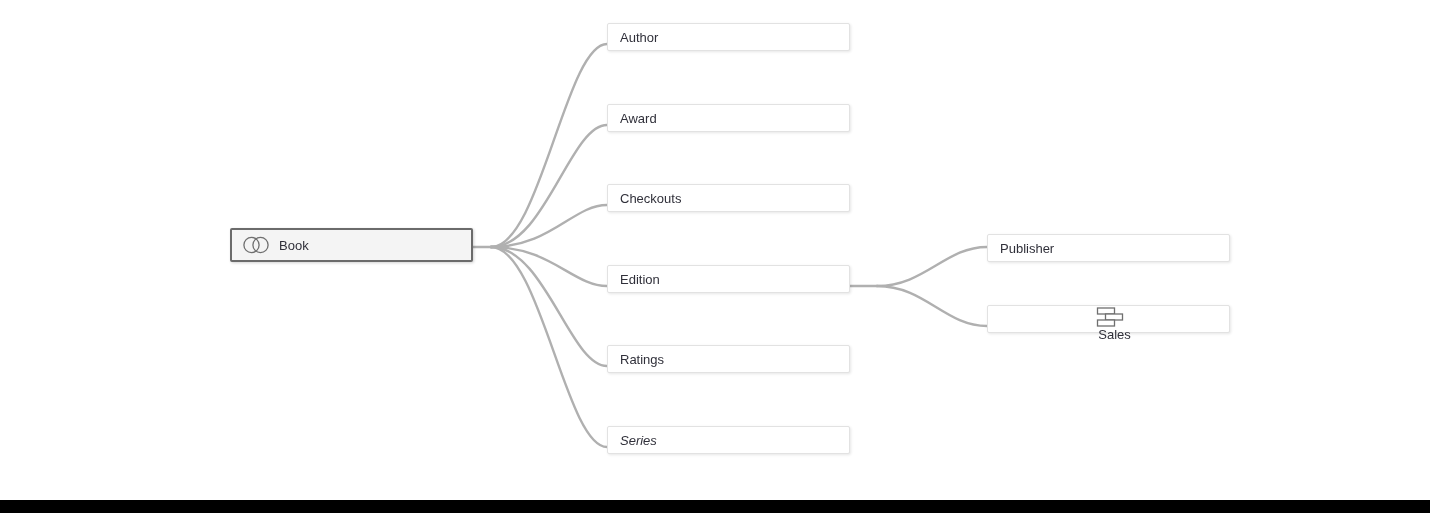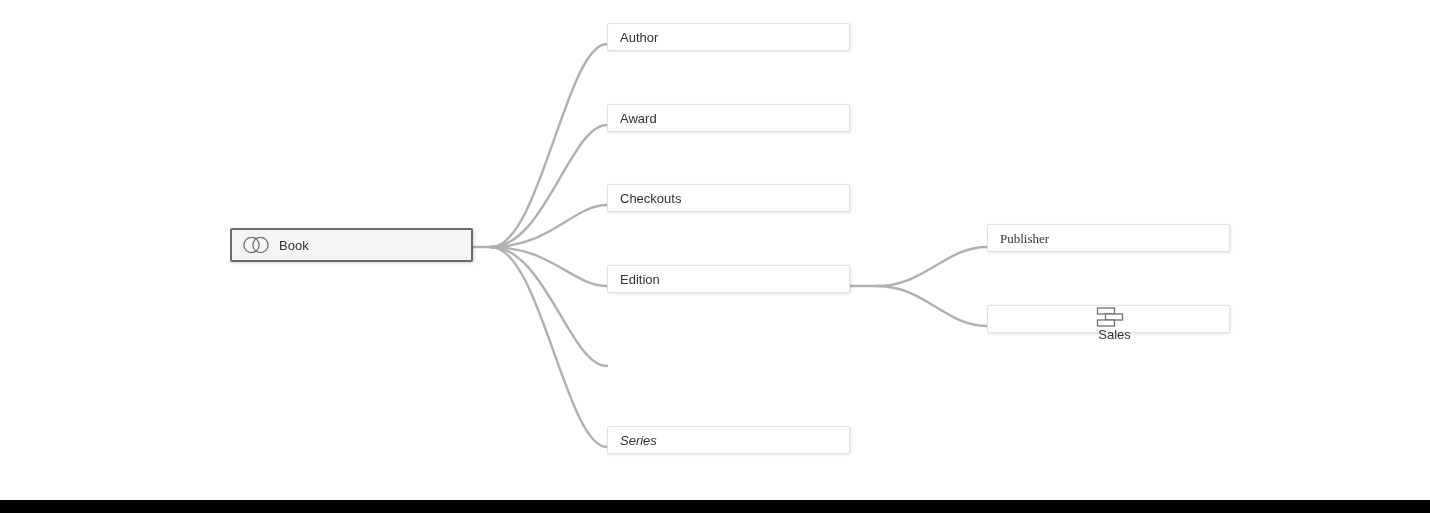--- a/index.html
+++ b/index.html
@@ -125,26 +125,29 @@
   </div>
 
   <div class="node" style="left:607px; top:184px;">
     <span class="label">Checkouts</span>
   </div>
 
   <div class="node" style="left:607px; top:265px;text-align:center;">
     <span class="label">Edition</span>
   </div>
 
+  <div class="node" style="left:607px; top:345px;">
+    <span class="label">Ratings</span>
+  </div>
 
   <div class="node" style="left:607px; top:426px;font-style:italic;">
     <span class="label">Series</span>
   </div>
 
-  <div class="node" style="left:987px; top:224px;font-family:Liberation Serif, serif;">
+  <div class="node" style="left:987px; top:234px;">
     <span class="label">Publisher</span>
   </div>
 
   <div class="node" style="left:987px; top:305px;flex-direction:column;">
     <span class="icon">
       <svg width="30" height="22" viewBox="0 0 30 22">
         <rect x="2.5" y="2.0" width="17" height="6" fill="#ffffff" stroke="#6f6f6f" stroke-width="1.3"></rect>
         <rect x="10.5" y="8.0" width="17" height="6" fill="#ffffff" stroke="#6f6f6f" stroke-width="1.3"></rect>
         <rect x="2.5" y="14.0" width="17" height="6" fill="#ffffff" stroke="#6f6f6f" stroke-width="1.3"></rect>
       </svg>

